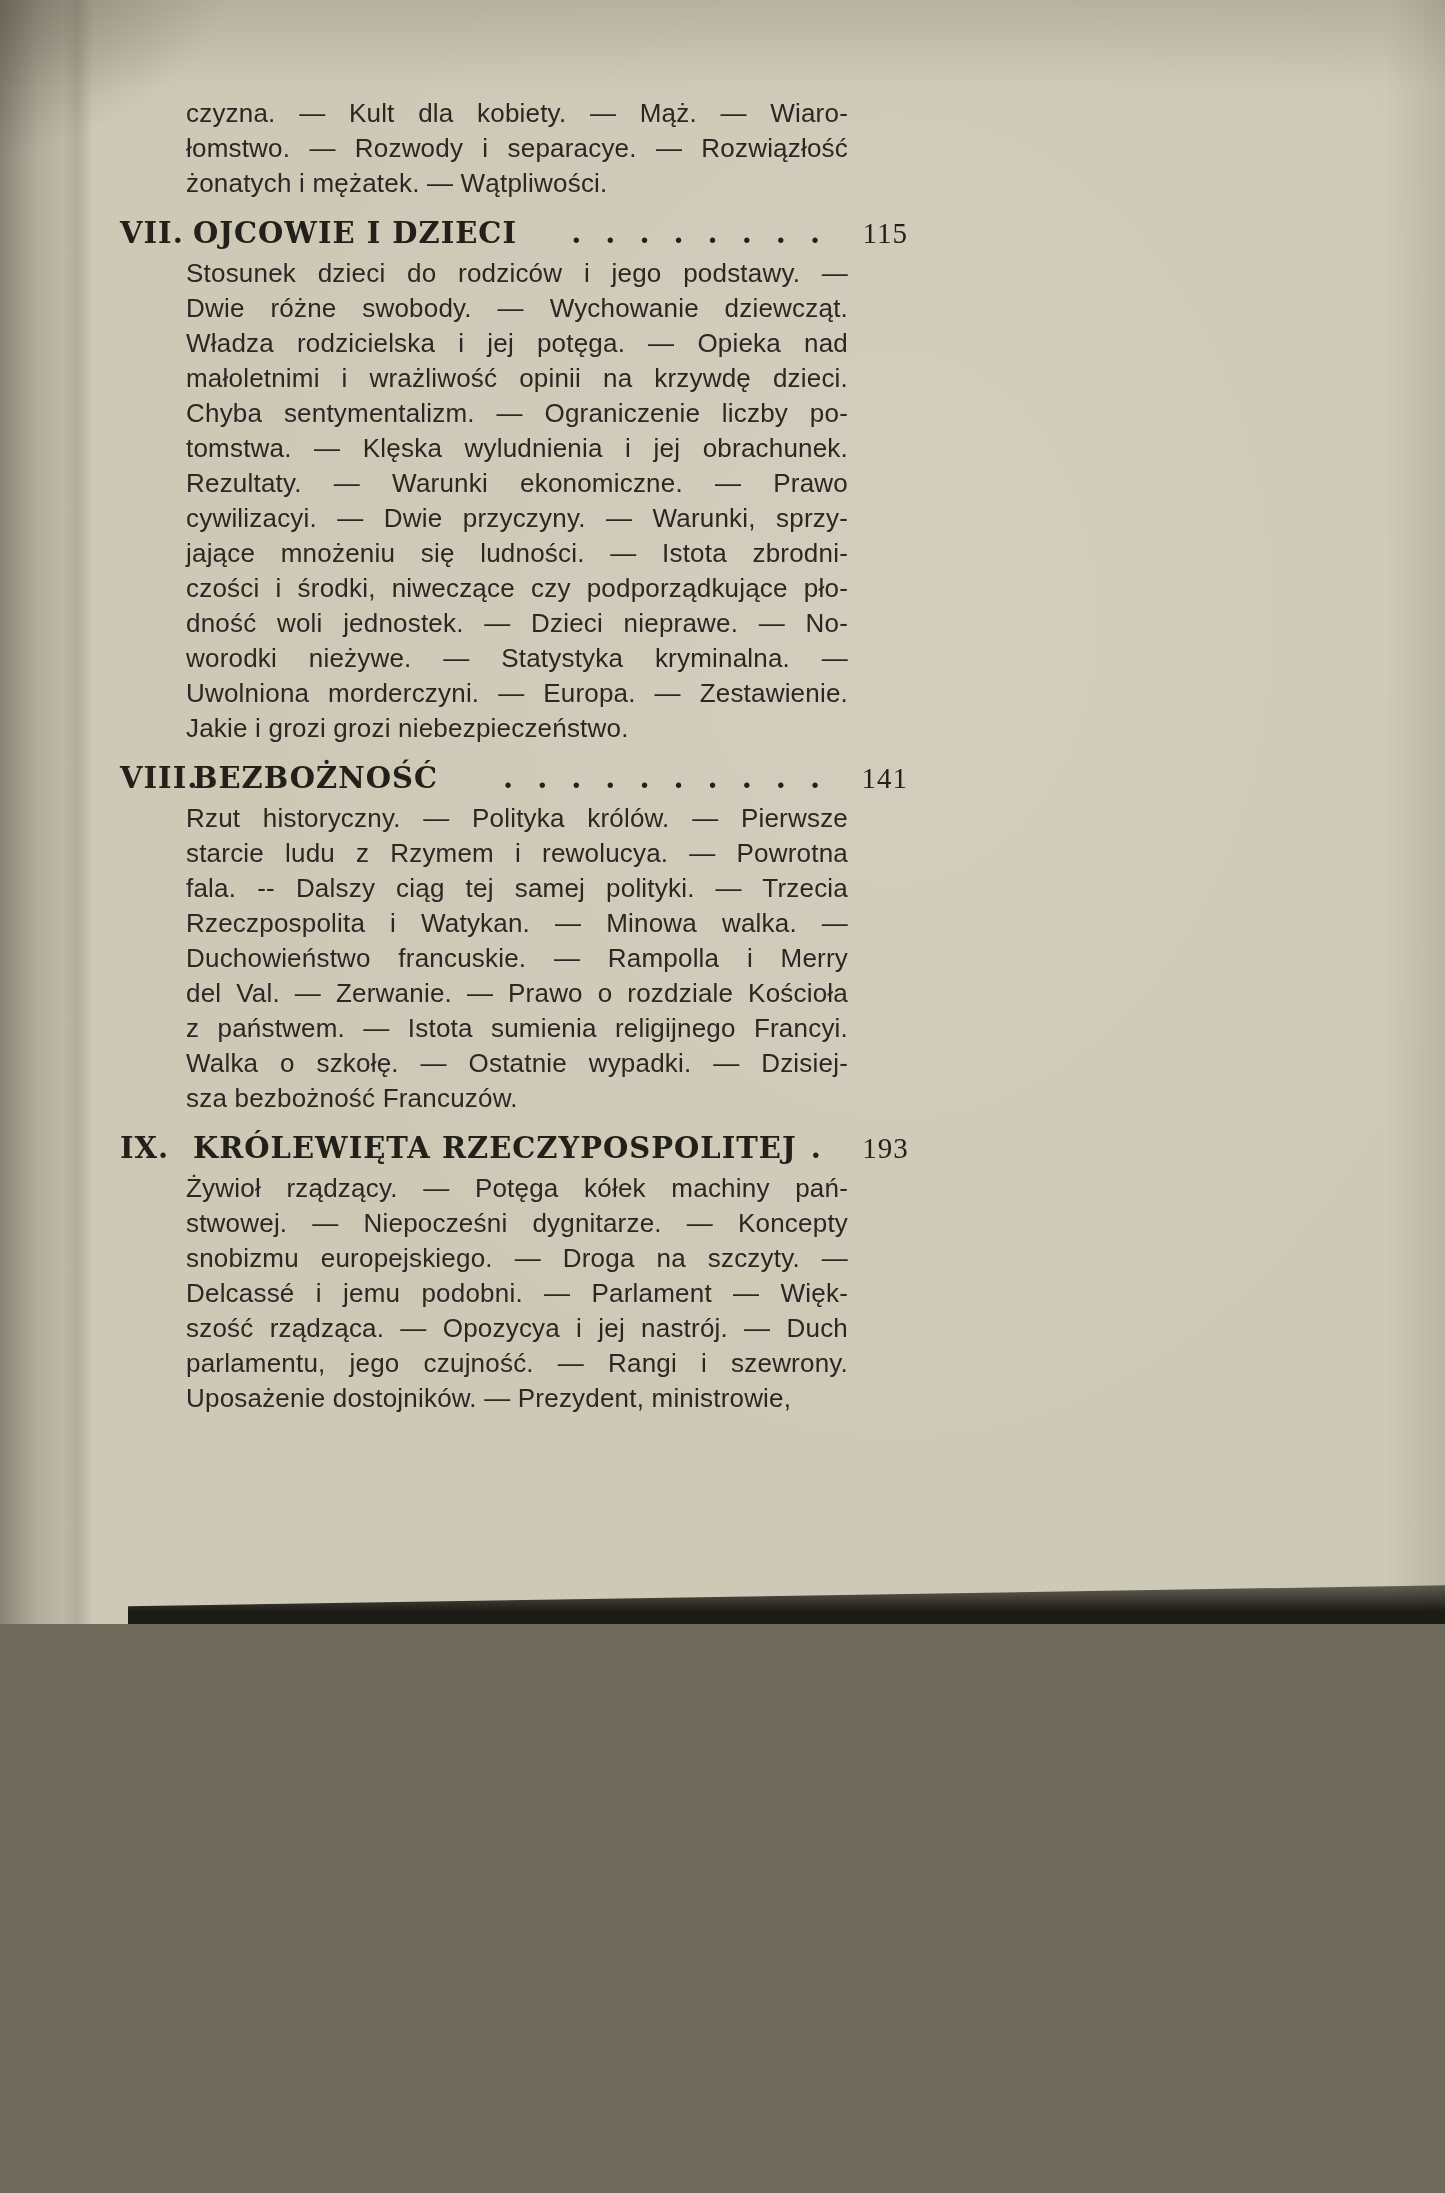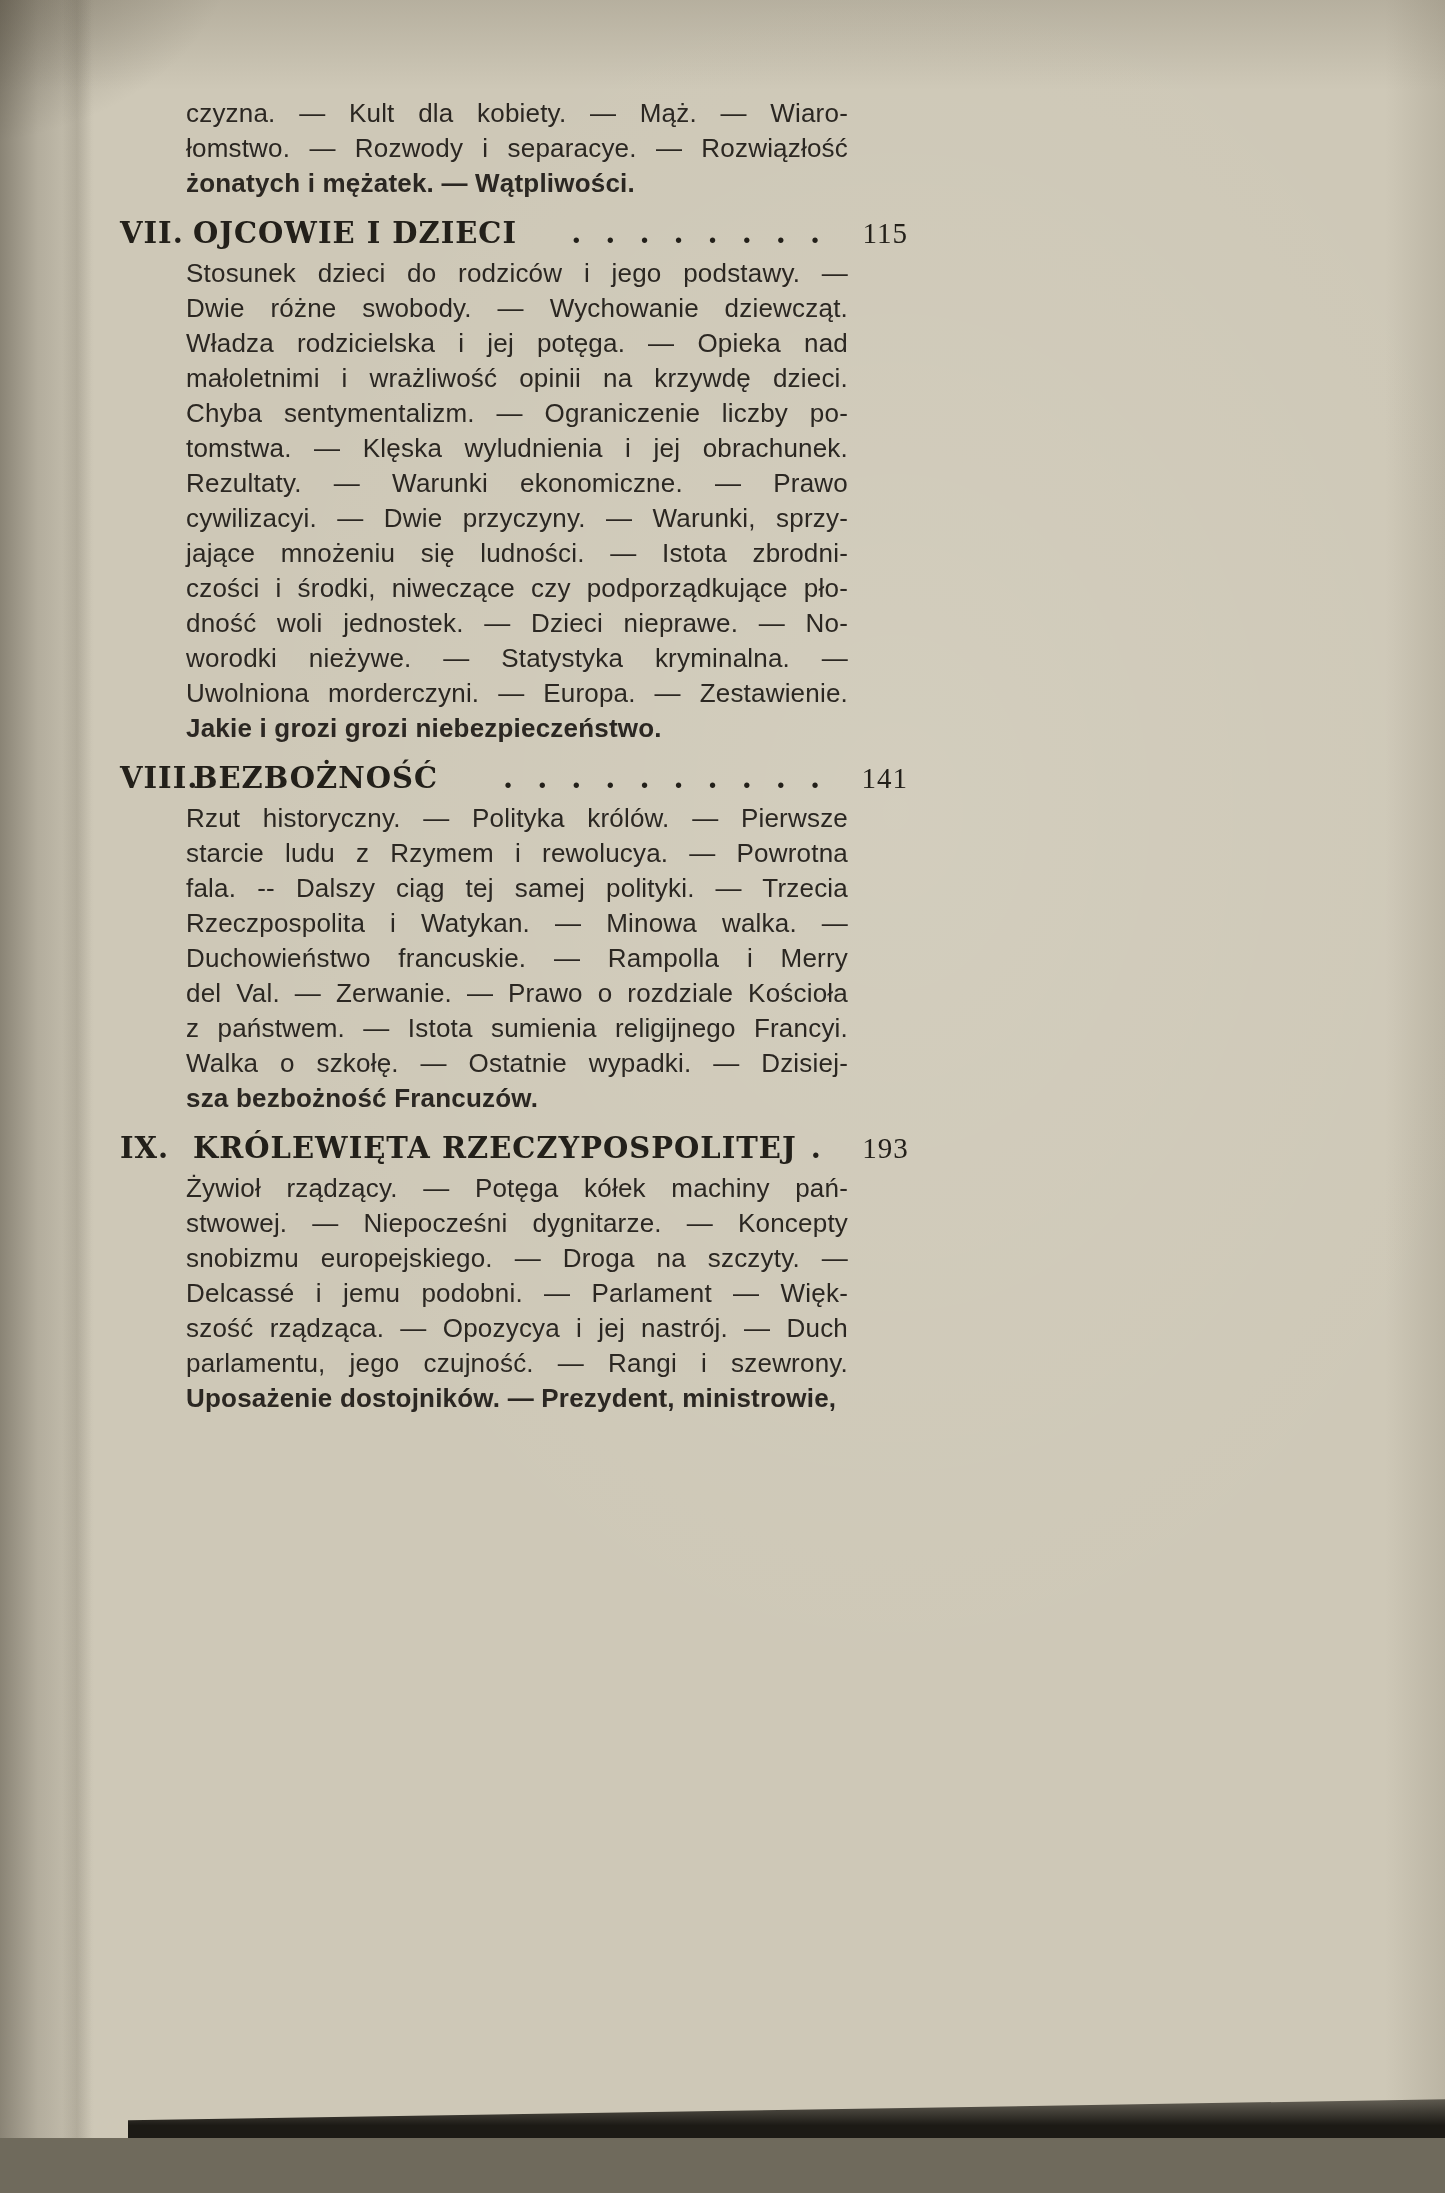--- a/index.html
+++ b/index.html
@@ -3,21 +3,21 @@
 <meta charset="utf-8">
 <style>
   :root{
     --paper:#cec8b7;
     --ink:#2b2722;
     --ink-heading:#23201a;
   }
   html,body{margin:0;padding:0;background:#6f6a5c;}
   .page{
     position:relative;
-    width:1445px;height:2138px;
+    width:1445px;height:1624px;
     overflow:hidden;
     background:
       linear-gradient(180deg, rgba(120,112,95,.28) 0px, rgba(120,112,95,0) 90px),
       radial-gradient(ellipse 420px 300px at -4% -3%, rgba(62,56,44,.55), rgba(62,56,44,0) 70%),
       linear-gradient(270deg, rgba(120,112,95,.22) 0px, rgba(120,112,95,0) 60px),
       radial-gradient(ellipse 900px 1200px at 62% 38%, rgba(255,255,246,.10), rgba(255,255,246,0) 75%),
       var(--paper);
     font-family:"Liberation Sans", sans-serif;
     color:var(--ink);
   }
@@ -40,21 +40,21 @@
   .content{
     position:absolute;left:120px;top:96px;width:788px;
   }
   .summary{
     margin-left:66px;width:662px;
     font-size:26px;line-height:35px;
     letter-spacing:.2px;
     color:var(--ink);
   }
   .jline{text-align:justify;text-align-last:justify;white-space:normal;}
-  .jline.last{text-align-last:left;font-weight:bold;}
+  .jline.last{text-align-last:left;}
   .entry{margin-top:6px;}
   .hrow{
     display:flex;align-items:baseline;
     font-family:"DejaVu Serif", serif;
     font-weight:bold;font-size:29px;line-height:40px;
     color:var(--ink-heading);
     margin-bottom:3px;
   }
   .num{
     flex:0 0 61px;width:61px;text-align:left;

